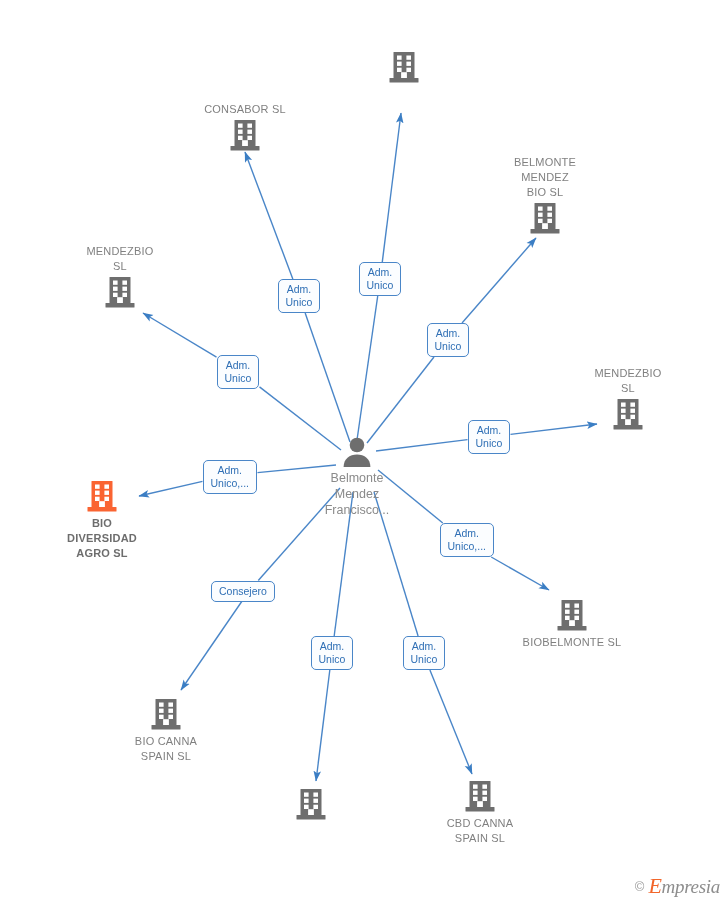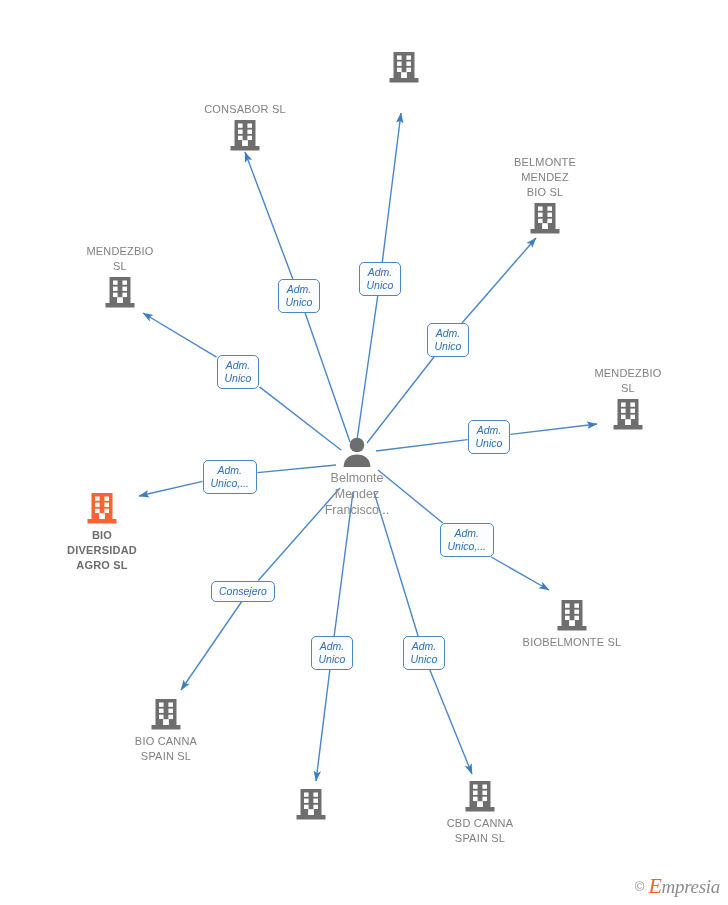--- a/index.html
+++ b/index.html
@@ -62,21 +62,20 @@
     border-radius: 5px;
     background: #fbfdff;
     color: #2f6fb5;
     font-size: 10.5px;
     line-height: 13px;
     text-align: center;
     padding: 3px 7px;
     white-space: pre-line;
     cursor: pointer;
     box-sizing: border-box;
-    font-style: italic;
   }
   .watermark {
     position: absolute;
     right: 8px;
     bottom: 6px;
     display: flex;
     align-items: center;
     gap: 4px;
     font-size: 17px;
   }
@@ -195,21 +194,21 @@
             <rect x="0.5" y="27" width="29" height="4.5" rx="0.6" fill="#6e6e6e"></rect>
             <rect x="8" y="4.5" width="4.6" height="4.3" fill="#ffffff"></rect>
             <rect x="17.4" y="4.5" width="4.6" height="4.3" fill="#ffffff"></rect>
             <rect x="8" y="10.6" width="4.6" height="4.3" fill="#ffffff"></rect>
             <rect x="17.4" y="10.6" width="4.6" height="4.3" fill="#ffffff"></rect>
             <rect x="8" y="16.7" width="4.6" height="4.3" fill="#ffffff"></rect>
             <rect x="17.4" y="16.7" width="4.6" height="4.3" fill="#ffffff"></rect>
             <rect x="12.1" y="21.2" width="5.8" height="5.8" fill="#ffffff"></rect>
           </svg></span>
       </div>
-      <div class="node label-below selected" style="left: 102px; top: 492px;">
+      <div class="node label-below selected" style="left: 102px; top: 480px;">
         <span class="icon-wrap"><svg width="30" height="34" viewBox="0 0 30 34">
             <rect x="4.5" y="1" width="21" height="26" rx="0.5" fill="#fa6432"></rect>
             <rect x="0.5" y="27" width="29" height="4.5" rx="0.6" fill="#fa6432"></rect>
             <rect x="8" y="4.5" width="4.6" height="4.3" fill="#ffffff"></rect>
             <rect x="17.4" y="4.5" width="4.6" height="4.3" fill="#ffffff"></rect>
             <rect x="8" y="10.6" width="4.6" height="4.3" fill="#ffffff"></rect>
             <rect x="17.4" y="10.6" width="4.6" height="4.3" fill="#ffffff"></rect>
             <rect x="8" y="16.7" width="4.6" height="4.3" fill="#ffffff"></rect>
             <rect x="17.4" y="16.7" width="4.6" height="4.3" fill="#ffffff"></rect>
             <rect x="12.1" y="21.2" width="5.8" height="5.8" fill="#ffffff"></rect>

